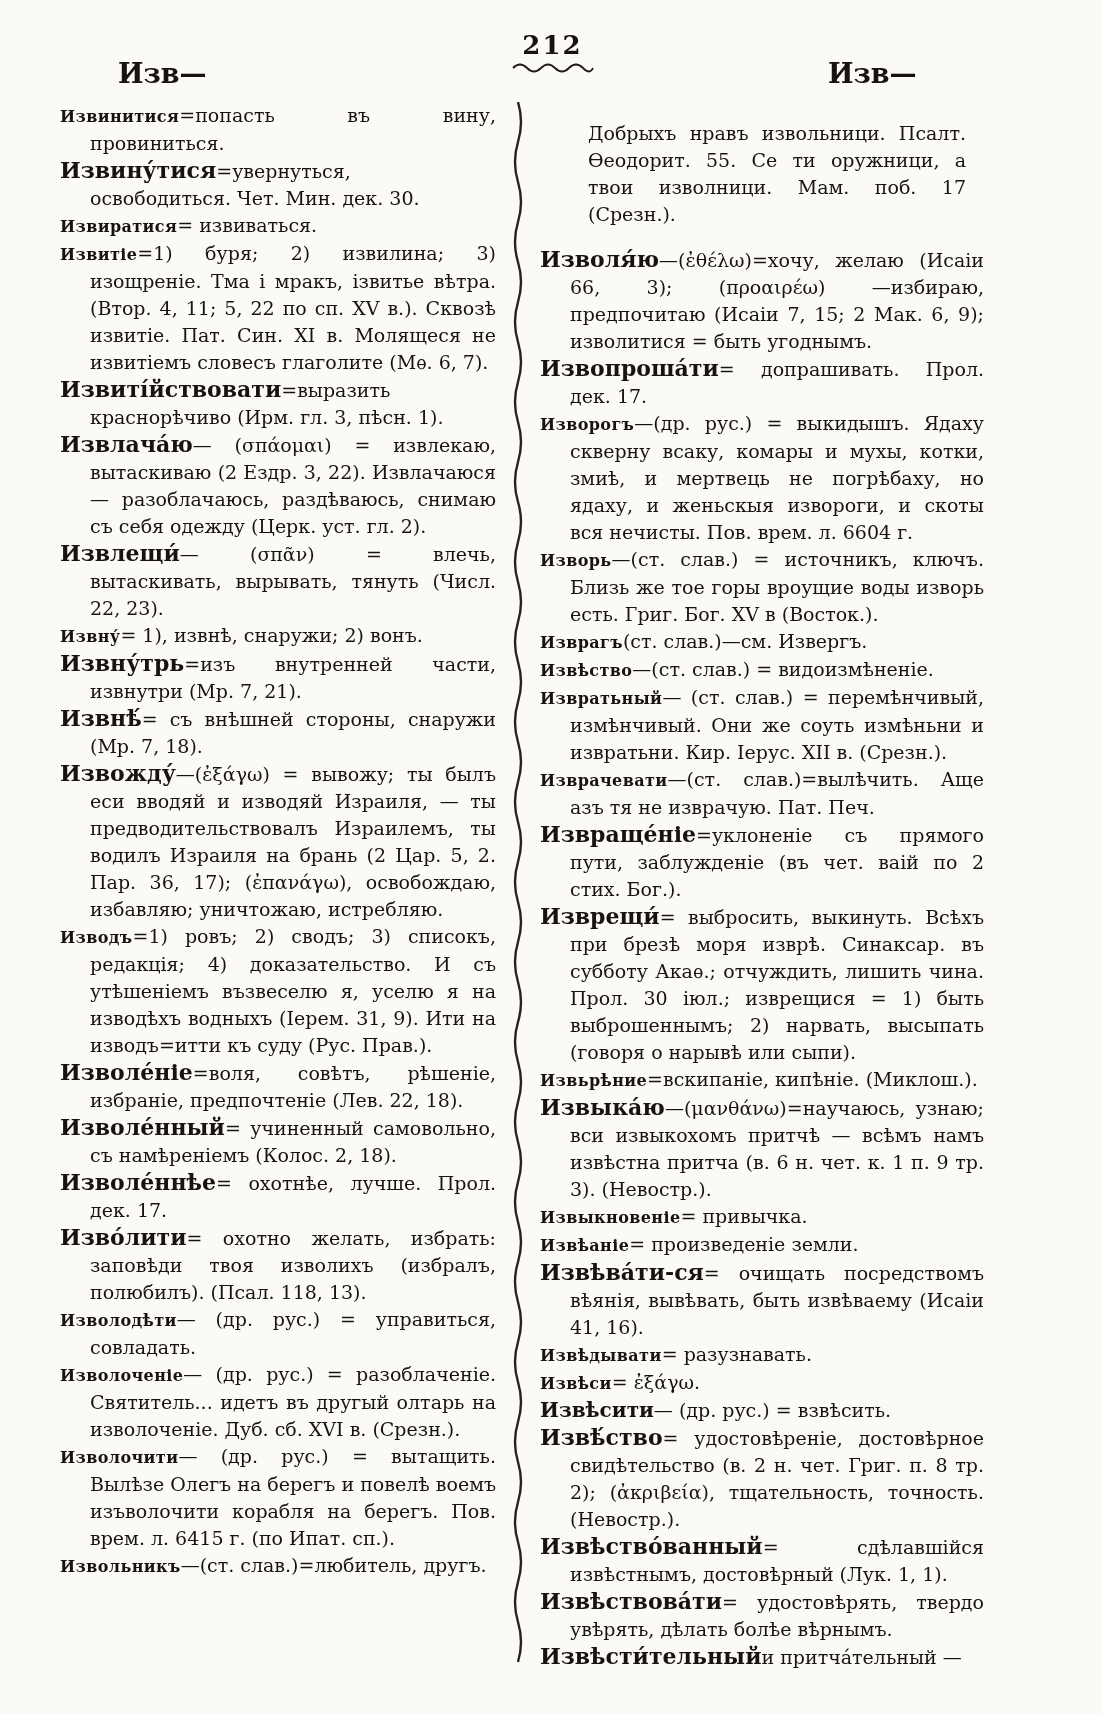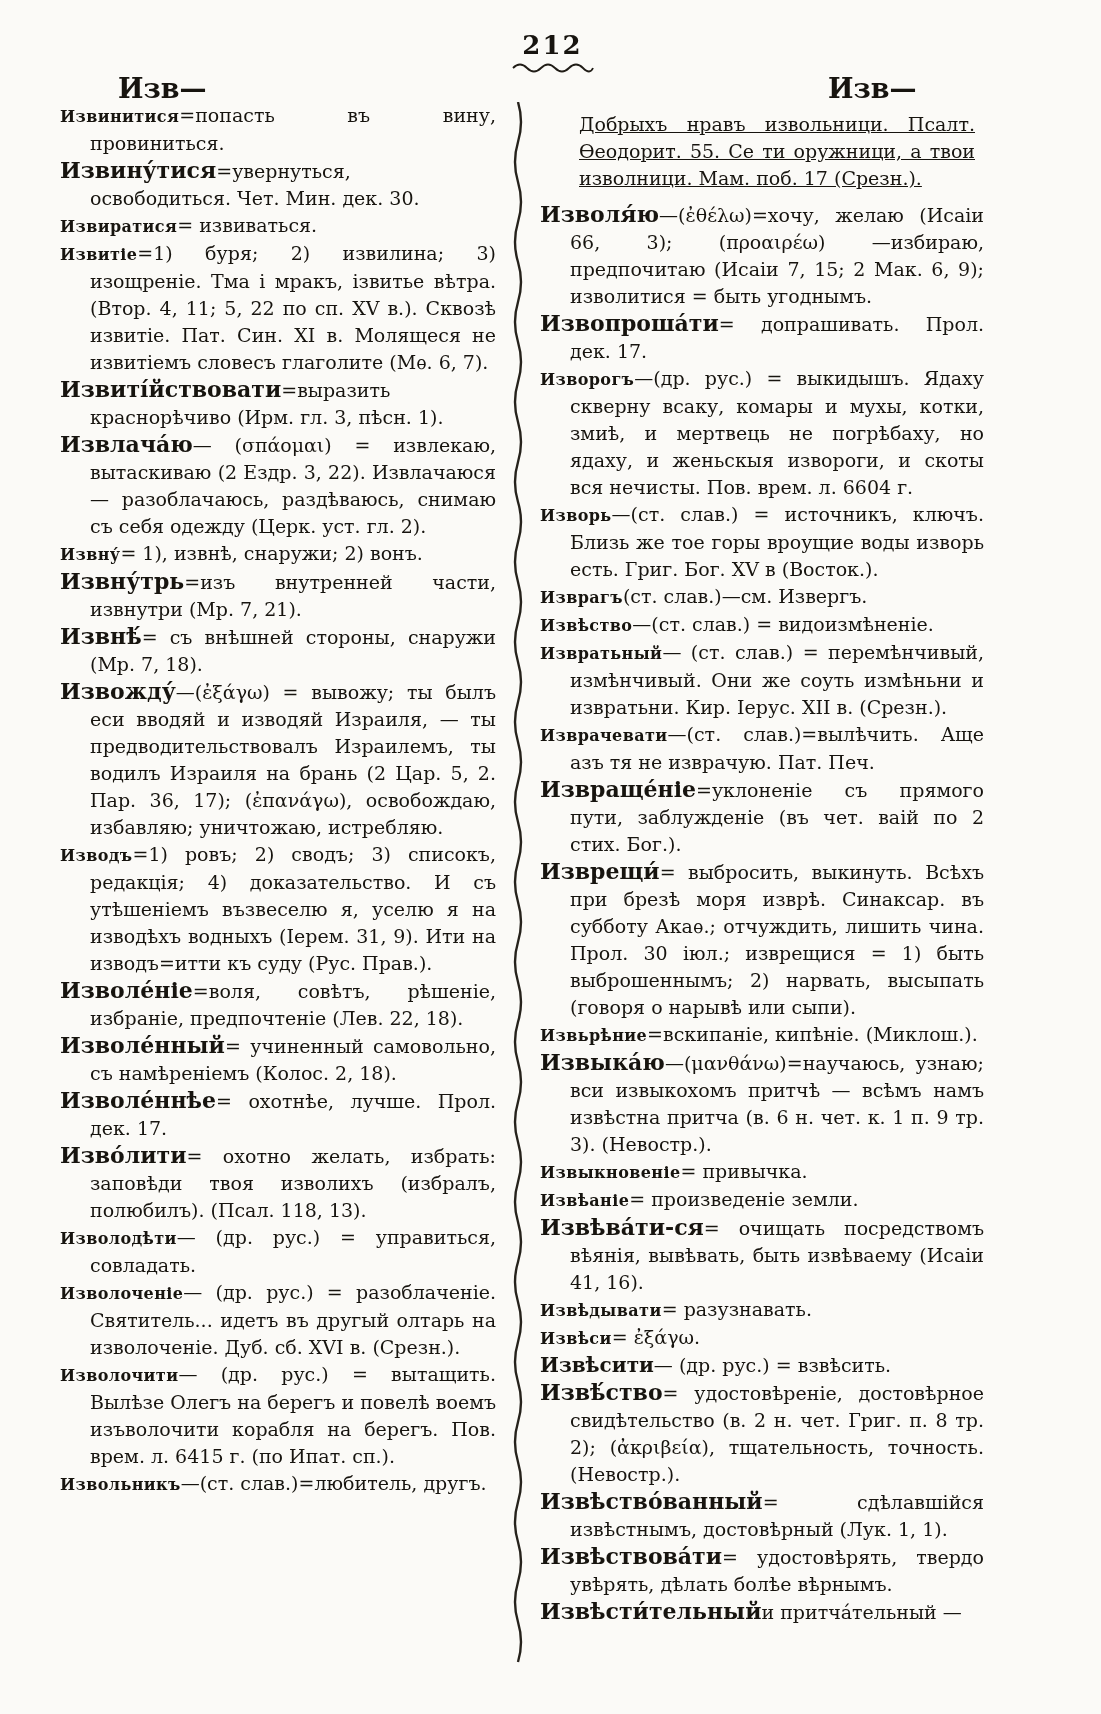--- a/index.html
+++ b/index.html
@@ -10,21 +10,21 @@
     color:#17140f;
     font-family:"DejaVu Serif", serif;
     overflow:hidden;
   }
   .pageno-wrap{
     position:absolute;top:30px;left:2px;width:100%;
     text-align:center;
   }
   .pageno{font-size:26px;font-weight:700;letter-spacing:2px;}
   .pageno-squiggle{display:block;margin:1px auto 0 auto;}
-  .running-head{position:absolute;top:73px;font-size:27px;font-weight:700;}
+  .running-head{position:absolute;top:58px;font-size:27px;font-weight:700;}
   .running-head.left{left:118px;}
   .running-head.right{left:828px;}
   .columns{
     position:absolute;top:102px;left:60px;
     display:flex;
     width:984px;height:1600px;
   }
   .col{width:436px;overflow:hidden;}
   .col.right{width:444px;}
   .divider{
@@ -33,26 +33,25 @@
   }
   .entry{
     margin:0;
     text-align:justify;
     padding-left:30px;
     text-indent:-30px;
     font-size:19px;
     line-height:27px;
   }
   .cont-para{
-    margin:9px;
+    margin:18px;
     padding-left:30px;
     text-align:justify;
     font-size:19px;
     line-height:27px;
-    text-decoration:underline;
   }
   .head{font-weight:700;}
   .entry[data-size="lg"] .head{font-size:22px;}
   .entry[data-size="md"] .head{font-size:20px;}
   .entry[data-size="sm"] .head{font-size:16px;letter-spacing:0.4px;}
 </style>
 </head>
 <body>
 
 <div class="page">
@@ -69,20 +68,21 @@
 
   <div class="columns">
 
     <div class="col left">
       <p class="entry" data-size="sm"><span class="head">Извинитися</span><span>=попасть въ вину, провиниться.</span></p>
       <p class="entry" data-size="lg"><span class="head">Извину́тися</span><span>=увернуться, освободиться. Чет. Мин. дек. 30.</span></p>
       <p class="entry" data-size="sm"><span class="head">Извиратися</span><span>= извиваться.</span></p>
       <p class="entry" data-size="sm"><span class="head">Извитіе</span><span>=1) буря; 2) извилина; 3) изощреніе. Тма і мракъ, ізвитье вѣтра. (Втор. 4, 11; 5, 22 по сп. XV в.). Сквозѣ извитіе. Пат. Син. XI в. Молящеся не извитіемъ словесъ глаголите (Мѳ. 6, 7).</span></p>
       <p class="entry" data-size="lg"><span class="head">Извиті́йствовати</span><span>=выразить краснорѣчиво (Ирм. гл. 3, пѣсн. 1).</span></p>
       <p class="entry" data-size="lg"><span class="head">Извлача́ю</span><span>— (σπάομαι) = извлекаю, вытаскиваю (2 Ездр. 3, 22). Извлачаюся — разоблачаюсь, раздѣваюсь, снимаю съ себя одежду (Церк. уст. гл. 2).</span></p>
+      <p class="entry" data-size="lg"><span class="head">Извлещи́</span><span>— (σπᾶν) = влечь, вытаскивать, вырывать, тянуть (Числ. 22, 23).</span></p>
       <p class="entry" data-size="sm"><span class="head">Извну́</span><span>= 1), извнѣ, снаружи; 2) вонъ.</span></p>
       <p class="entry" data-size="lg"><span class="head">Извну́трь</span><span>=изъ внутренней части, извнутри (Мр. 7, 21).</span></p>
       <p class="entry" data-size="lg"><span class="head">Извнѣ́</span><span>= съ внѣшней стороны, снаружи (Мр. 7, 18).</span></p>
       <p class="entry" data-size="lg"><span class="head">Извожду́</span><span>—(ἐξάγω) = вывожу; ты былъ еси вводяй и изводяй Израиля, — ты предводительствовалъ Израилемъ, ты водилъ Израиля на брань (2 Цар. 5, 2. Пар. 36, 17); (ἐπανάγω), освобождаю, избавляю; уничтожаю, истребляю.</span></p>
       <p class="entry" data-size="sm"><span class="head">Изводъ</span><span>=1) ровъ; 2) сводъ; 3) списокъ, редакція; 4) доказательство. И съ утѣшеніемъ възвеселю я, уселю я на изводѣхъ водныхъ (Іерем. 31, 9). Ити на изводъ=итти къ суду (Рус. Прав.).</span></p>
       <p class="entry" data-size="lg"><span class="head">Изволе́ніе</span><span>=воля, совѣтъ, рѣшеніе, избраніе, предпочтеніе (Лев. 22, 18).</span></p>
       <p class="entry" data-size="lg"><span class="head">Изволе́нный</span><span>= учиненный самовольно, съ намѣреніемъ (Колос. 2, 18).</span></p>
       <p class="entry" data-size="lg"><span class="head">Изволе́ннѣе</span><span>= охотнѣе, лучше. Прол. дек. 17.</span></p>
       <p class="entry" data-size="lg"><span class="head">Изво́лити</span><span>= охотно желать, избрать: заповѣди твоя изволихъ (избралъ, полюбилъ). (Псал. 118, 13).</span></p>
       <p class="entry" data-size="sm"><span class="head">Изволодѣти</span><span>— (др. рус.) = управиться, совладать.</span></p>

